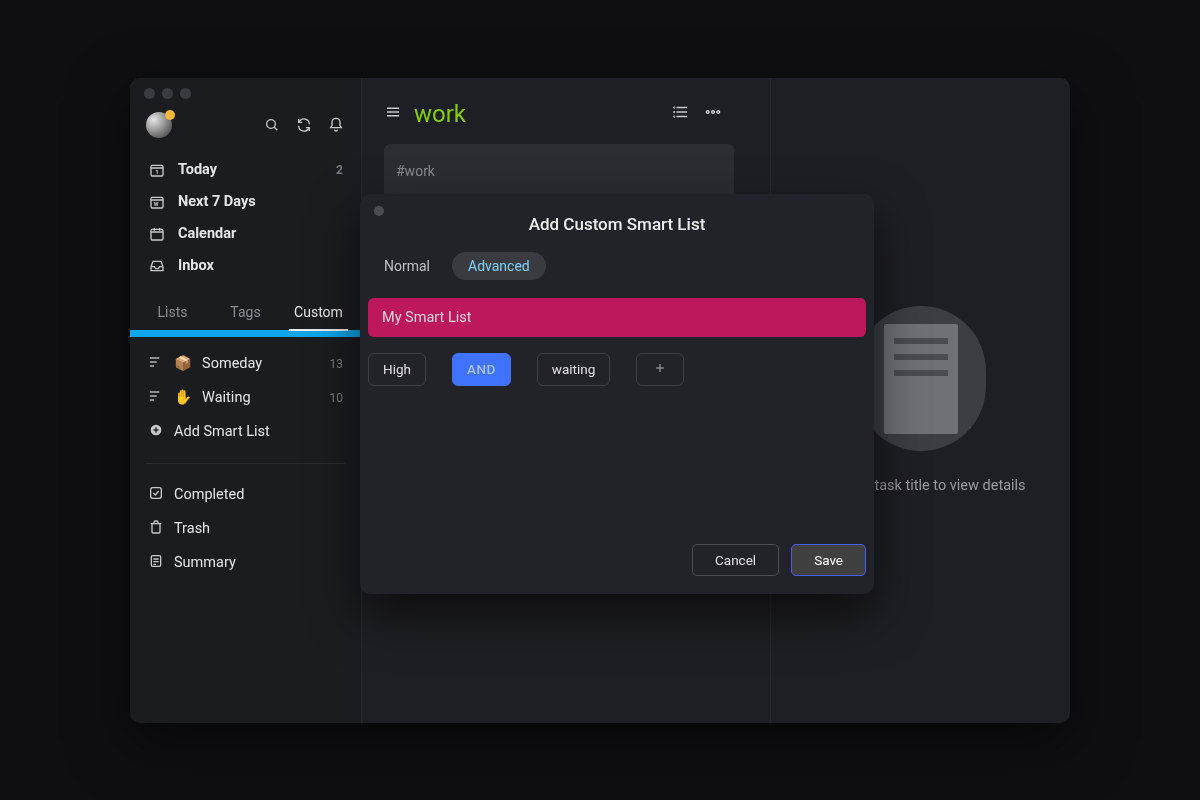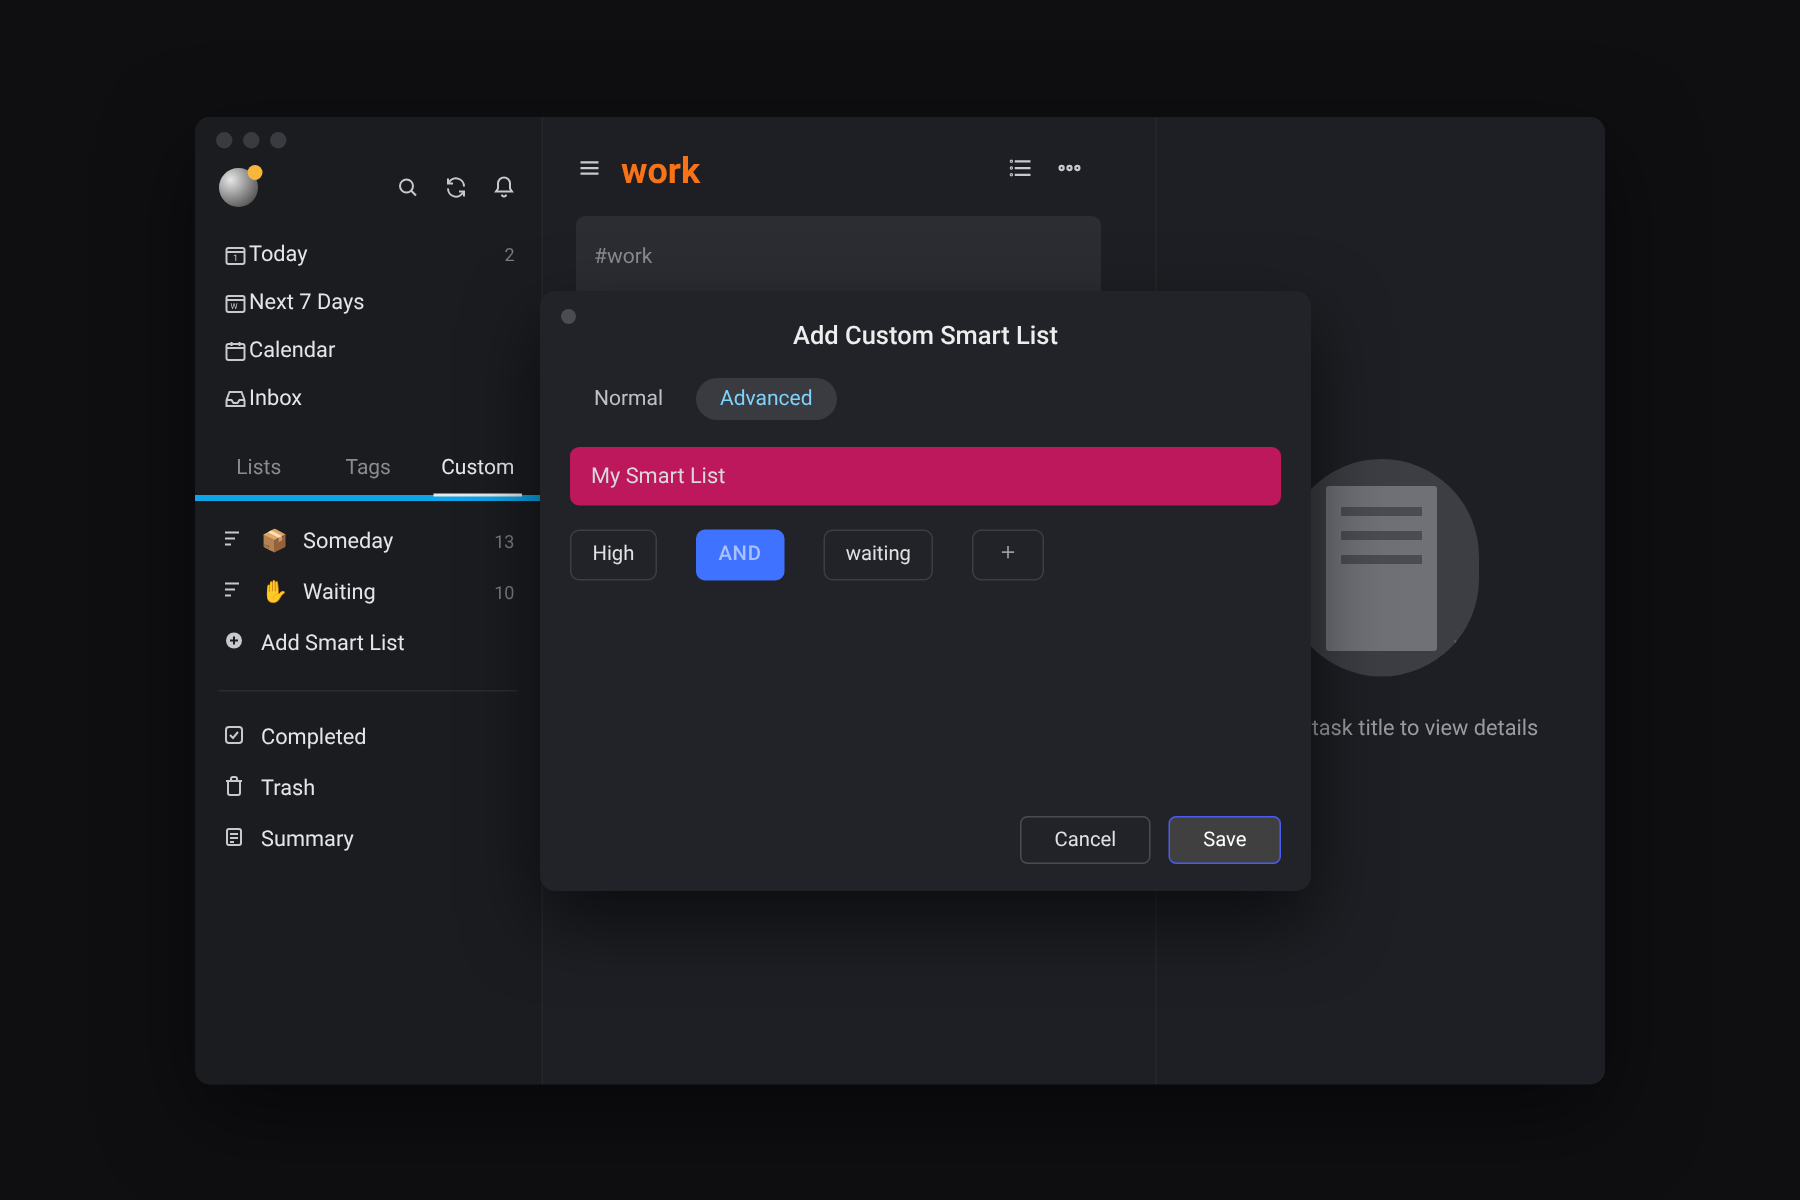--- a/index.html
+++ b/index.html
@@ -9,52 +9,52 @@
   .traffic-lights span { width:11px; height:11px; border-radius:50%; background:#3a3b40; }
   
   .sidebar { width: 232px; background:#1b1c20; border-right:1px solid #26272c; display:flex; flex-direction:column; padding-top:34px; }
   .sb-top { display:flex; align-items:center; padding: 0 16px 10px 16px; }
   .avatar { width:26px; height:26px; border-radius:50%; background: radial-gradient(circle at 30% 30%, #e6e6e6, #777 60%, #333); position:relative; }
   .avatar::after{content:""; position:absolute; top:-2px; right:-3px; width:10px; height:10px; border-radius:50%; background:#f6b73c;}
   .sb-top-icons { margin-left:auto; display:flex; gap:14px; color:#c8c9cc; }
   .icon-btn { width:18px; height:18px; display:flex; align-items:center; justify-content:center; cursor:pointer; }
   .icon-btn svg { width:16px; height:16px; stroke:#c8c9cc; fill:none; stroke-width:2; }
   .nav-list { padding: 6px 8px 0 8px; }
-  .nav-item { display:flex; align-items:center; padding:7px 10px; color:#e4e5e8; font-size:14.5px; border-radius:6px; cursor:pointer; }
+  .nav-item { display:flex; align-items:center; gap:12px; padding:7px 10px; color:#e4e5e8; font-size:14.5px; border-radius:6px; cursor:pointer;font-weight:bold; }
   .nav-item .count { margin-left:auto; color:#7a7b80; font-size:12px; }
   .nav-item .nav-icon { width:18px; height:18px; display:flex; align-items:center; justify-content:center; color:#c8c9cc;}
   .nav-item .nav-icon svg{width:16px;height:16px;stroke:#c8c9cc;fill:none;stroke-width:2;}
-  .tabs { display:flex; margin-top:14px; border-bottom:4px solid #0ea5e9; padding:0 6px; }
+  .tabs { display:flex; margin-top:14px; border-bottom:7px solid #0ea5e9; padding:0 6px; }
   .tab { flex:1; text-align:center; padding:8px 4px 10px 4px; font-size:14px; color:#8a8b90; cursor:pointer; position:relative;}
   .tab.active { color:#e9e9ec; }
   .tab.active::after{content:""; position:absolute; left:10%; right:10%; bottom:-1px; height:2px; background:#e9e9ec;}
   .custom-list { padding:10px 8px 0 8px; }
   .cl-item { display:flex; align-items:center; gap:10px; padding:7px 10px; color:#e4e5e8; font-size:14.5px; cursor:pointer;}
   .cl-item .count { margin-left:auto; color:#7a7b80; font-size:12px; }
   .cl-item .filter-icon{width:16px;}
   .divider { height:1px; background:#2b2c31; margin:14px 16px; }
   
   .main { flex:1; display:flex; flex-direction:column; background:#1e1f24; position:relative; }
   .main-inner{ width:380px; padding:22px 0 0 22px;}
   .main-header { display:flex; align-items:center; gap:12px; padding-right:20px;}
   .hamburger svg{width:18px;height:18px;stroke:#c8c9cc;stroke-width:2;fill:none;}
-  .title { font-size:24px; font-weight:700; color:#f97316; }
+  .title { font-size:24px; font-weight:400; color:#84cc16; }
   .header-right{ margin-left:auto; display:flex; gap:14px; color:#c8c9cc; align-items:center;}
   .header-right svg{width:18px;height:18px;stroke:#c8c9cc;fill:none;stroke-width:2;}
   .search-box { margin-top:16px; background:#2c2d33; border-radius:6px; padding:19px 12px; color:#8a8b90; font-size:14px; width:350px; }
   
   .detail { position:absolute; top:0; right:0; bottom:0; width:300px; border-left:1px solid #26272c; display:flex; flex-direction:column; align-items:center; justify-content:center; color:#9a9ba0;}
   .detail-illus{ width:130px; height:145px; background:#3d3e44; border-radius:65px; position:relative; display:flex; align-items:center; justify-content:center; overflow:hidden;}
   .doc{ width:74px; height:110px; background:#707177; border-radius:2px; position:relative;}
   .doc::before{content:""; position:absolute; top:14px; left:10px; right:10px; height:6px; background:#4b4c52; box-shadow:0 16px 0 #4b4c52, 0 32px 0 #4b4c52;}
   .cursor-arrow{position:absolute; right:22px; bottom:28px; width:0; height:0;}
   .cursor-arrow svg{width:38px; height:38px;}
   .detail-text{ margin-top:26px; font-size:14.5px; color:#9a9ba0;}
   
-  .modal { position:absolute; top:116px; left:230px; width:514px; height:400px; background:#222329; border-radius:10px; box-shadow:0 20px 50px rgba(0,0,0,0.6); padding:18px 20px; display:flex; flex-direction:column;}
+  .modal { position:absolute; top:116px; left:230px; width:514px; height:400px; background:#222329; border-radius:10px; box-shadow:0 20px 50px rgba(0,0,0,0.6); padding:18px 8px; display:flex; flex-direction:column;}
   .modal-dot{position:absolute; top:12px; left:14px; width:10px; height:10px; border-radius:50%; background:#4b4c52;}
   .modal-title{ text-align:center; font-size:17px; color:#eceded; font-weight:500; margin-top:2px;}
   .seg { display:flex; gap:6px; margin-top:18px;}
   .seg-btn{ padding:6px 16px; border-radius:14px; font-size:14px; color:#bfc0c4; cursor:pointer;}
   .seg-btn.active{ background:#3a3b41; color:#7dd3fc;}
   .name-input{ margin-top:18px; background:#be185d; border:none; border-radius:6px; padding:11px 14px; color:#d9d9dc; font-size:14.5px; width:100%; outline:none;}
   .chips{ display:flex; gap:26px; margin-top:16px;}
   .chip{ padding:7px 14px; border:1px solid #3d3e44; border-radius:6px; font-size:13.5px; color:#e1e1e4; background:transparent; cursor:pointer;}
   .chip.op{ background:#3f72ff; border-color:#3f72ff; color:#a9c2ff; font-weight:500; letter-spacing:0.5px;}
   .chip.add{ padding:7px 16px; color:#9a9ba0;}

